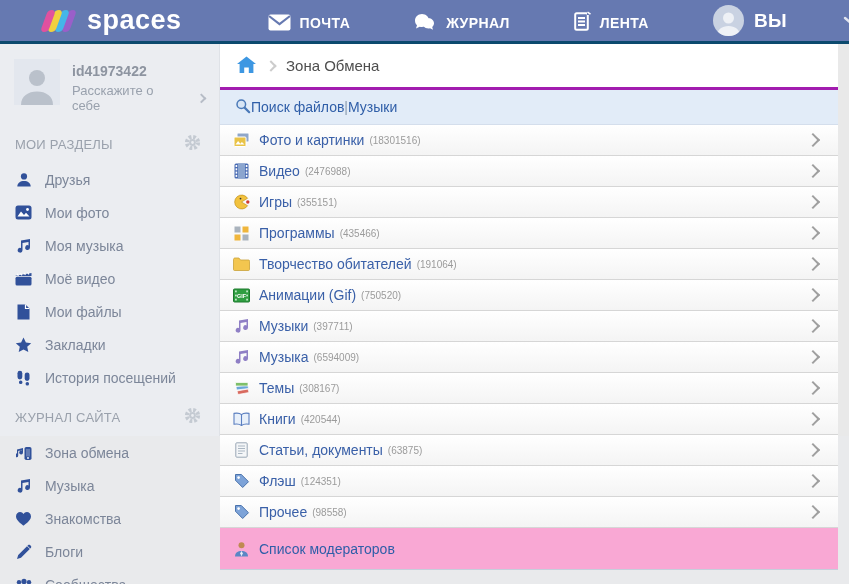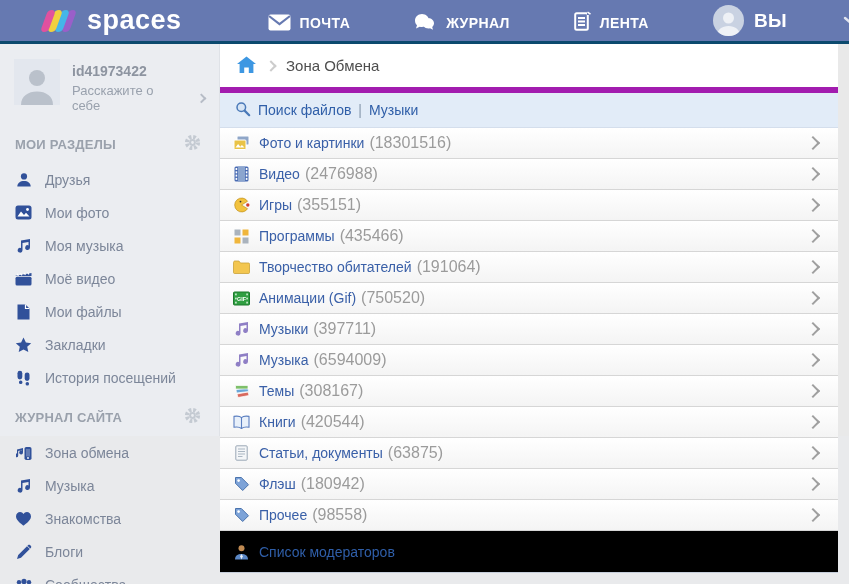--- a/index.html
+++ b/index.html
@@ -26,39 +26,39 @@
   
   .content{display:flex;height:392px}
 
   
   .sidebar{width:220px;background:#ebedf1;border-right:1px solid #dfe2e7;box-sizing:border-box;padding-top:13px;flex:none}
   .ucard{display:flex;gap:12px;padding:2px 14px 8px;cursor:pointer}
   .uavatar{width:46px;height:46px;background:#e3e7ee;display:flex;align-items:flex-end;justify-content:center;overflow:hidden;flex:none}
   .uid{font-weight:bold;color:#8d94a0;font-size:14px;padding-top:4px}
   .ulink{color:#99a1ad;font-size:13px;margin-top:4px;display:flex;align-items:center;gap:20px}
   .mini-chev{width:5px;height:5px;border-right:2px solid #b6bcc6;border-bottom:2px solid #b6bcc6;transform:rotate(-45deg);display:inline-block}
-  .shead{display:flex;justify-content:space-between;align-items:center;padding:13px 18px 9px 15px;color:#9aa1ac;font-weight:bold;font-size:13px;letter-spacing:.2px}
+  .shead{display:flex;justify-content:space-between;align-items:center;padding:13px 18px 9px 15px;color:#9aa1ac;font-weight:normal;font-size:13px;letter-spacing:.2px}
   .shead svg{cursor:pointer}
   .snav .item{display:flex;align-items:center;gap:12px;padding:8px 14px;color:#7c8699;font-size:14px;cursor:pointer}
   .snav .ic{width:19px;height:17px;display:flex;align-items:center;justify-content:center;flex:none}
   .nico{fill:#31519a}
 
   
   .main{flex:1;display:flex;flex-direction:column;background:#fff;min-width:0}
   .crumb{height:43px;background:#fff;display:flex;align-items:center;padding-left:17px;gap:11px;color:#4e4e4e;font-size:15px;flex:none}
   .crumb-sep{width:6px;height:6px;border-right:2px solid #ccc;border-bottom:2px solid #ccc;transform:rotate(-45deg)}
-  .searchbar{height:34px;background:#e2ecf8;border-top:6px solid #a21caf;border-bottom:1px solid #d4deec;box-sizing:content-box;display:flex;align-items:center;padding-left:15px;gap:7px;font-size:14px;flex:none}
+  .searchbar{height:34px;background:#e2ecf8;border-top:3px solid #a21caf;border-bottom:1px solid #d4deec;box-sizing:content-box;display:flex;align-items:center;padding-left:15px;font-size:14px;flex:none}
   .searchbar a{color:#2f5ea8}
   .searchbar .sep{color:#8a9aae}
   .row{height:30px;border-bottom:1px solid #d6d6d6;background:linear-gradient(#ffffff,#f4f4f4);display:flex;align-items:center;padding:0 13px;flex:none;cursor:pointer}
   .ric{width:17px;height:16px;margin-right:9px;display:flex;align-items:center;justify-content:center;flex:none}
   .rlabel{color:#3a60a8;font-size:14px}
-  .rcount{color:#9b9b9b;font-size:16px;margin-left:5px}
+  .rcount{color:#9b9b9b;font-size:10px;margin-left:5px}
   .chev{width:8px;height:8px;border-right:2px solid #9f9f9f;border-bottom:2px solid #9f9f9f;transform:rotate(-45deg);margin-left:auto;margin-right:7px}
-  .modrow{height:41px;background:#000000;border-bottom:1px solid #c6cedb;display:flex;align-items:center;padding:0 13px;flex:none;cursor:pointer}
+  .modrow{height:41px;background:#f9a8d4;border-bottom:1px solid #c6cedb;display:flex;align-items:center;padding:0 13px;flex:none;cursor:pointer}
   .modrow .rlabel{color:#2f5ea8}
   .filler{flex:1;background:#fff}
   .rightstrip{width:11px;background:#e9e9e9;flex:none}
 </style>
 </head>
 <body>
 
 <div class="topbar">
   <div class="logo">
     <span class="logo-badge">
@@ -425,21 +425,21 @@
       <span class="chev"></span>
     </div>
     <div class="row">
       <span class="ric">
           <svg width="16" height="16" viewBox="0 0 16 16">
             <path d="M1.5 1.5h5.8l7.2 7.2-5.8 5.8-7.2-7.2z" fill="#7da3d8" stroke="#4a73ad"></path>
             <circle cx="4.6" cy="4.6" r="1.3" fill="#fff"></circle>
           </svg>
         </span>
       <a class="rlabel">Флэш</a>
-      <span class="rcount">(180942)</span>
+      <span class="rcount">(124351)</span>
       <span class="chev"></span>
     </div>
     <div class="row">
       <span class="ric">
           <svg width="16" height="16" viewBox="0 0 16 16">
             <path d="M1.5 1.5h5.8l7.2 7.2-5.8 5.8-7.2-7.2z" fill="#7da3d8" stroke="#4a73ad"></path>
             <circle cx="4.6" cy="4.6" r="1.3" fill="#fff"></circle>
           </svg>
         </span>
       <a class="rlabel">Прочее</a>

